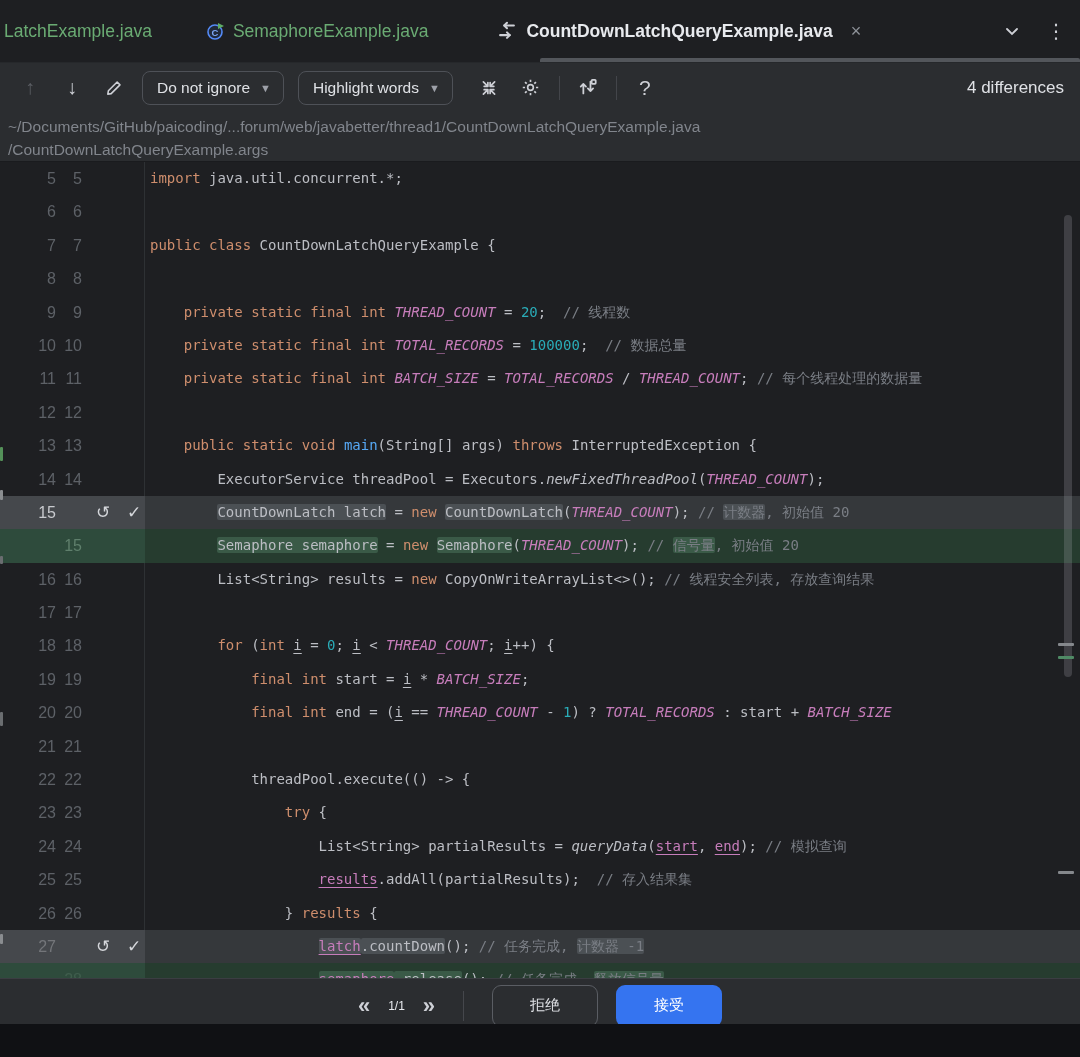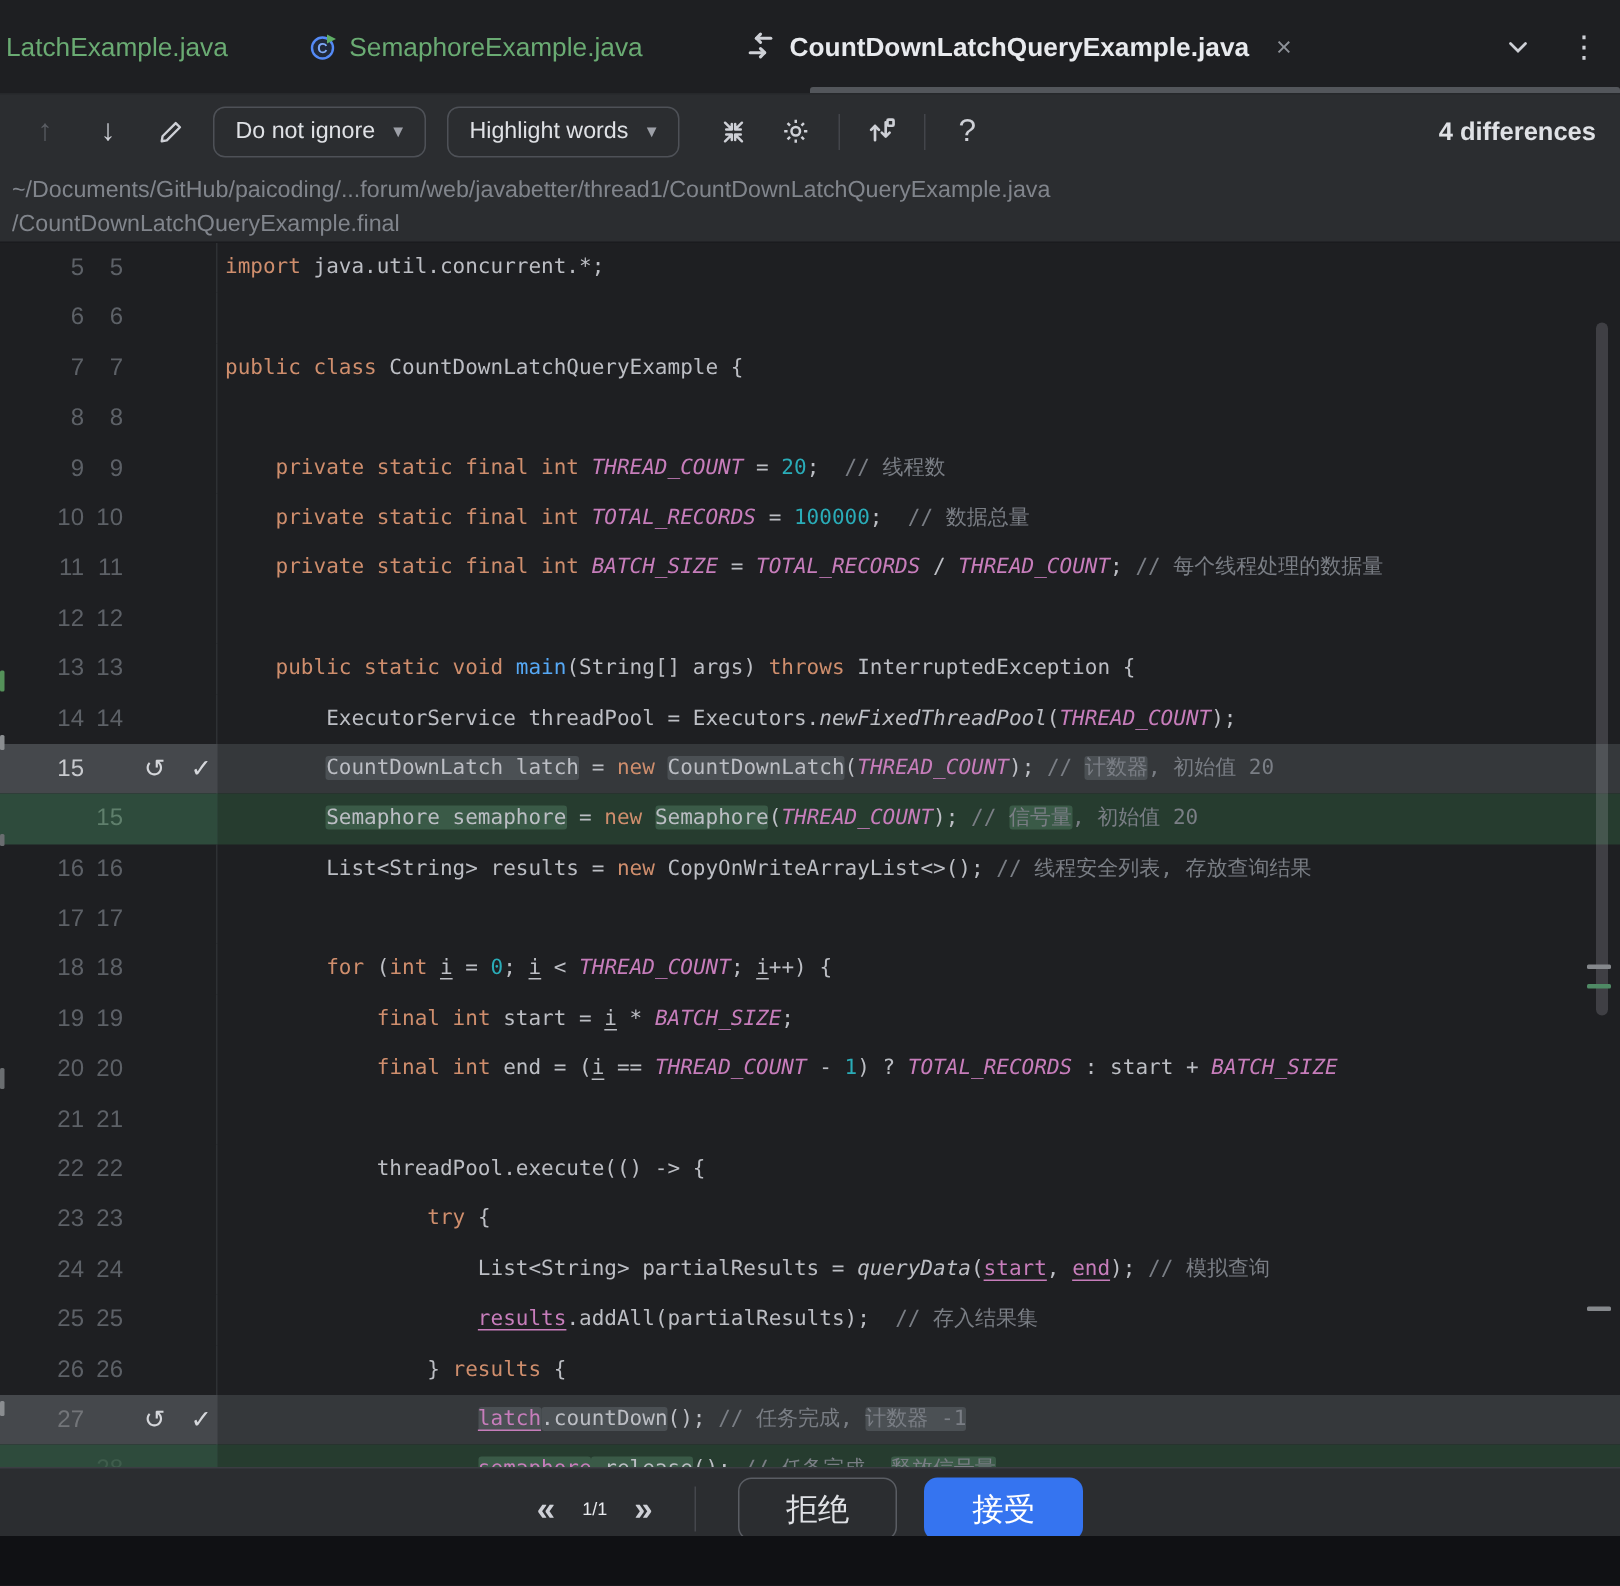--- a/index.html
+++ b/index.html
@@ -18,21 +18,21 @@
   .tab-underline { position:absolute; left:540px; right:0; bottom:0; height:4px; background:#53565B; border-radius:2px 2px 0 0; }
   .tabbar-right { position:absolute; right:14px; top:0; height:62px; display:flex; align-items:center; gap:26px; }
   .kebab { font-size:20px; color:#CED0D6; letter-spacing:0; }
   
   .toolbar { height:50px; background:#2B2D30; display:flex; align-items:center; padding:0 16px; gap:14px; border-top:1px solid #26282B; }
   .tbicon { width:28px; height:28px; display:flex; align-items:center; justify-content:center; border-radius:4px; font-size:20px; color:#CED0D6; }
   .tbicon.dim { color:#5A5D63; }
   .dd { display:flex; align-items:center; gap:10px; height:34px; padding:0 12px 0 14px; border:1px solid #4E5157; border-radius:8px; font-size:15.5px; color:#DFE1E5; }
   .dd .car { color:#9DA0A8; font-size:11px; }
   .tb-sep { width:1px; height:24px; background:#43454A; }
-  .diffcount { margin-left:auto; font-size:17px; font-weight:700; color:#DFE1E5; }
+  .diffcount { margin-left:auto; font-size:17px; font-weight:400; color:#DFE1E5; }
   
   .crumbs { height:50px; background:#2B2D30; padding:3px 10px 0 8px; font-size:15.5px; color:#81858C; line-height:23px; border-bottom:1px solid #1A1B1E; }
   .crumbs div { white-space:nowrap; overflow:hidden; }
   
   .editor { position:relative; height:816px; background:#1E1F22; overflow:hidden; }
   .crow { display:flex; height:33.4px; line-height:33.4px; white-space:pre; }
   .gutter { position:relative; width:145px; flex:0 0 145px; border-right:1px solid #2E3134; font-size:16px; color:#5D6167; }
   .lnum { position:absolute; top:0; width:40px; text-align:right; font-family:"Liberation Sans",sans-serif; }
   .lnum.l { left:16px; } .lnum.r { left:42px; }
   .lnum.dim { opacity:.35; }
@@ -56,21 +56,21 @@
   .tok-p { color:#C77DBB; text-decoration:underline; text-underline-offset:3px; }
   
   .vscroll { position:absolute; right:8px; top:53px; width:8px; height:462px; border-radius:4px; background:rgba(171,175,180,0.23); }
   .stripe { position:absolute; height:3px; width:16px; right:6px; border-radius:1px; }
   .lmark  { position:absolute; left:0; width:3px; border-radius:1px; }
   
   .footer { height:54px; background:#2B2D30; border-top:1px solid #3B3D42; display:flex; align-items:center; justify-content:center; gap:18px; }
   .navch { font-size:22px; color:#CED0D6; font-weight:600; }
   .counter { font-size:12px; color:#E8EAEE; }
   .f-sep { width:1px; height:30px; background:#45474C; margin:0 10px; }
-  .btn { height:42px; min-width:106px; border-radius:9px; font-size:21px; display:flex; align-items:center; justify-content:center; padding:0 24px; }
+  .btn { height:42px; min-width:106px; border-radius:9px; font-size:15px; display:flex; align-items:center; justify-content:center; padding:0 24px; }
   .btn.ghost { border:1px solid #5A5D63; color:#DFE1E5; background:transparent; }
   .btn.primary { background:#3574F0; color:#FFFFFF; border:none; }
   .bottomstrip { height:25px; background:#2F3135; border-top:1px solid #1E1F22; }
   svg { display:block; }
 </style>
 </head>
 <body>
 
 <div class="app">
 
@@ -149,21 +149,21 @@
         <rect x="11.5" y="1.5" width="3.4" height="3.4" rx="0.6"></rect>
       </svg>
     </span>
     <div class="tb-sep"></div>
     <span class="tbicon" style="font-size:21px;">?</span>
     <span class="diffcount">4 differences</span>
   </div>
 
   <div class="crumbs">
     <div>~/Documents/GitHub/paicoding/...forum/web/javabetter/thread1/CountDownLatchQueryExample.java</div>
-    <div>/CountDownLatchQueryExample.final</div>
+    <div>/CountDownLatchQueryExample.args</div>
   </div>
 
   <div class="editor">
     <div>
         <div class="crow row-n"><div class="gutter"><span class="lnum l">5</span><span class="lnum r">5</span></div><div class="code"><span class="tok-k">import</span><span class="tok-d"> java.util.concurrent.*;</span></div></div>
         <div class="crow row-n"><div class="gutter"><span class="lnum l">6</span><span class="lnum r">6</span></div><div class="code"></div></div>
         <div class="crow row-n"><div class="gutter"><span class="lnum l">7</span><span class="lnum r">7</span></div><div class="code"><span class="tok-k">public class </span><span class="tok-d">CountDownLatchQueryExample {</span></div></div>
         <div class="crow row-n"><div class="gutter"><span class="lnum l">8</span><span class="lnum r">8</span></div><div class="code"></div></div>
         <div class="crow row-n"><div class="gutter"><span class="lnum l">9</span><span class="lnum r">9</span></div><div class="code"><span class="tok-d">    </span><span class="tok-k">private static final int </span><span class="tok-c">THREAD_COUNT</span><span class="tok-d"> = </span><span class="tok-n">20</span><span class="tok-d">;  </span><span class="tok-m">// 线程数</span></div></div>
         <div class="crow row-n"><div class="gutter"><span class="lnum l">10</span><span class="lnum r">10</span></div><div class="code"><span class="tok-d">    </span><span class="tok-k">private static final int </span><span class="tok-c">TOTAL_RECORDS</span><span class="tok-d"> = </span><span class="tok-n">100000</span><span class="tok-d">;  </span><span class="tok-m">// 数据总量</span></div></div>

